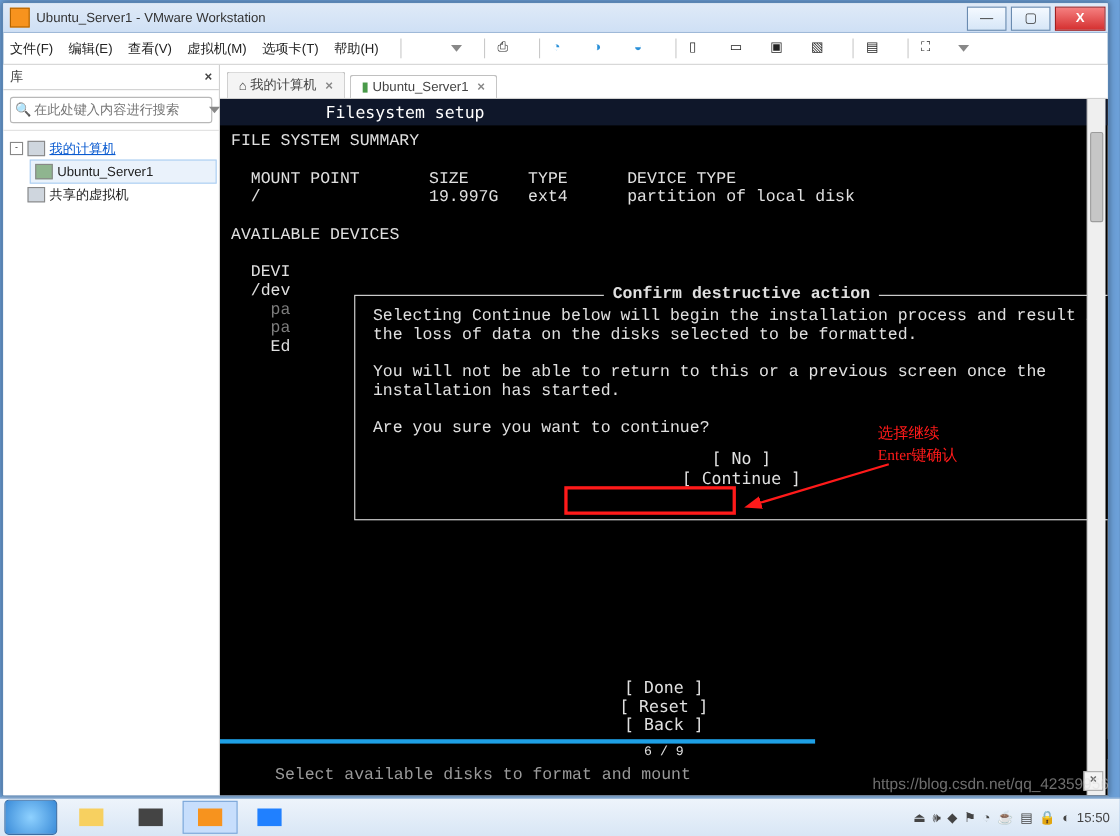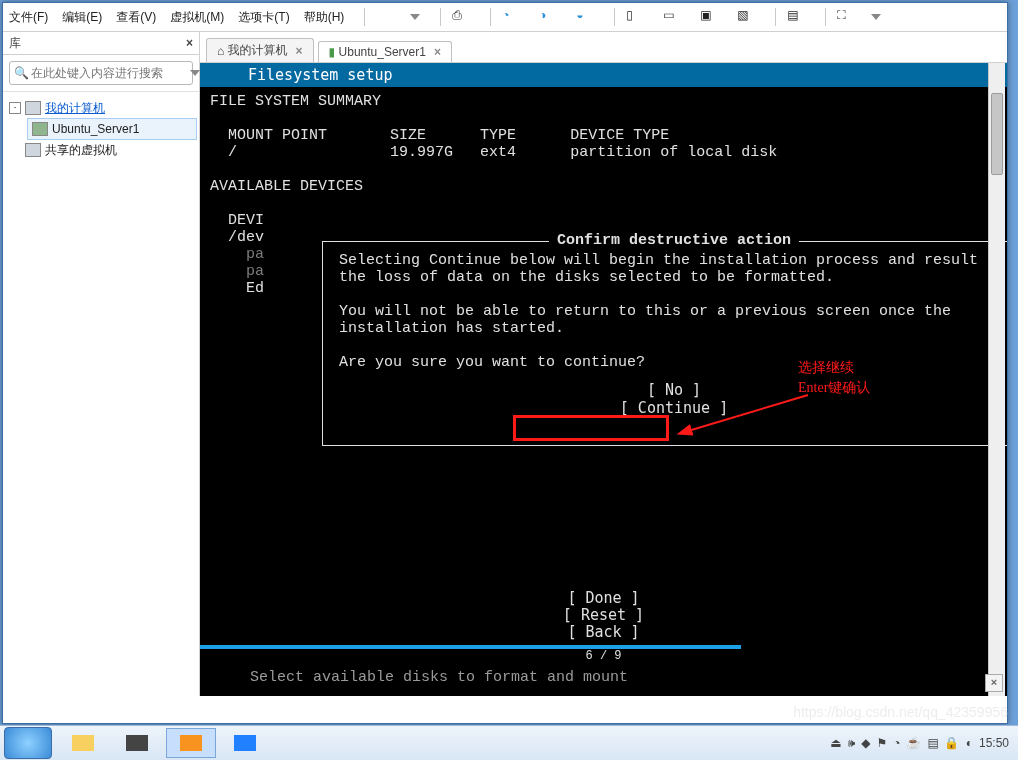--- a/index.html
+++ b/index.html
@@ -25,21 +25,21 @@
   .tree .row.sel{background:#eaf2fb;border:1px solid #a9cdf2;}
   .tree .sq{width:10px;height:10px;border:1px solid #888;margin-right:4px;font-size:8px;line-height:8px;text-align:center;}
   .tree .icn{width:14px;height:12px;background:#cfd6de;border:1px solid #888;margin-right:4px;}
   .indent{padding-left:22px;}
   .main{flex:1;display:flex;flex-direction:column;background:#fff;}
   .tabs{height:26px;border-bottom:1px solid #d0d0d0;display:flex;align-items:flex-end;padding-left:6px;margin-top:4px;}
   .tab{border:1px solid #c0c0c0;border-bottom:0;background:#f4f4f4;padding:3px 10px;margin-right:4px;border-radius:3px 3px 0 0;display:flex;align-items:center;color:#444;}
   .tab .x{margin-left:8px;color:#888;}
   .tab.active{background:#fff;}
   .term{flex:1;background:#000;color:#e0e0e0;font-family:Consolas,"Courier New",monospace;font-size:15px;position:relative;overflow:hidden;}
-  .orange{background:#0369a1;color:#fff;height:24px;display:flex;align-items:center;padding-left:48px;font-family:Consolas,monospace;}
+  .orange{background:#0f172a;color:#fff;height:24px;display:flex;align-items:center;padding-left:96px;font-family:Consolas,monospace;}
   .cnt{padding:6px 12px 0 10px;line-height:17px;white-space:pre;}
   .dim{color:#7c7c7c;}
   .dialog{position:absolute;left:122px;top:178px;width:670px;border:1px solid #e0e0e0;background:#000;padding:10px 16px 28px 16px;}
   .dtitle{position:absolute;top:-10px;left:50%;transform:translateX(-50%);background:#000;padding:0 8px;color:#e0e0e0;font-weight:bold;}
   .dbody{color:#e0e0e0;line-height:17px;white-space:pre-wrap;}
   .dbtns{margin-top:10px;text-align:center;font-family:Consolas,monospace;}
   .dbtn{display:inline-block;color:#e0e0e0;}
   .dbtn.sel{color:#e0e0e0;}
   .redbox{position:absolute;left:313px;top:352px;width:150px;height:20px;border:3px solid #ff1a1a;pointer-events:none;}
   .annot{position:absolute;left:598px;top:295px;color:#ff1a1a;font-family:Liberation Serif, serif;font-size:14px;line-height:20px;}
@@ -67,20 +67,29 @@
   .toolbar-icons{display:flex;align-items:center;}
   .ticon{width:18px;height:18px;margin:0 5px;display:inline-block;}
   .pause{display:flex;}.pause div{width:5px;height:16px;background:#ff9800;margin:0 1px;}
   .tri{width:0;height:0;border-left:5px solid transparent;border-right:5px solid transparent;border-top:6px solid #888;display:inline-block;margin-left:2px;}
   .closeX{font-family:Arial;font-weight:bold;}
 </style>
 </head>
 <body>
 
 <div class="win">
+  <div class="titlebar">
+    <div class="ico"></div>
+    <span>Ubuntu_Server1 - VMware Workstation</span>
+    <div class="win-btns">
+      <div class="win-btn">—</div>
+      <div class="win-btn">▢</div>
+      <div class="win-btn close closeX">X</div>
+    </div>
+  </div>
 
   <div class="menubar">
     <span>文件(F)</span>
     <span>编辑(E)</span>
     <span>查看(V)</span>
     <span>虚拟机(M)</span>
     <span>选项卡(T)</span>
     <span>帮助(H)</span>
     <div class="sep"></div>
     <div class="toolbar-icons">

